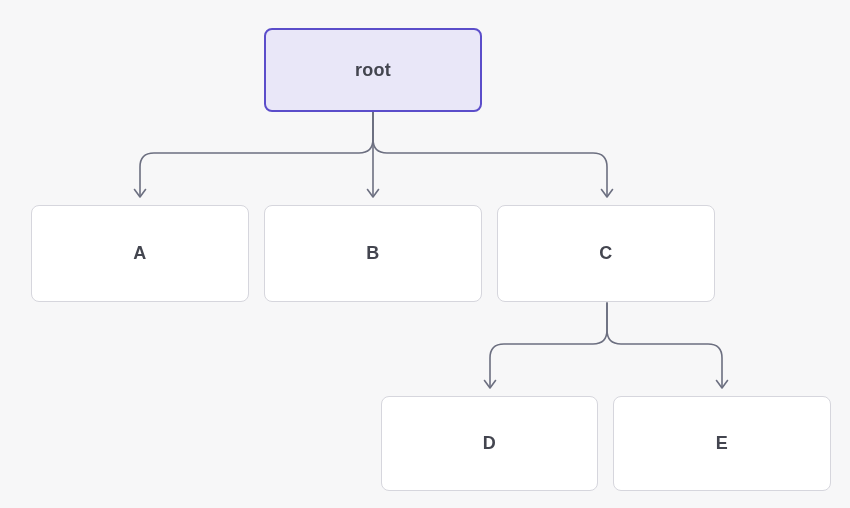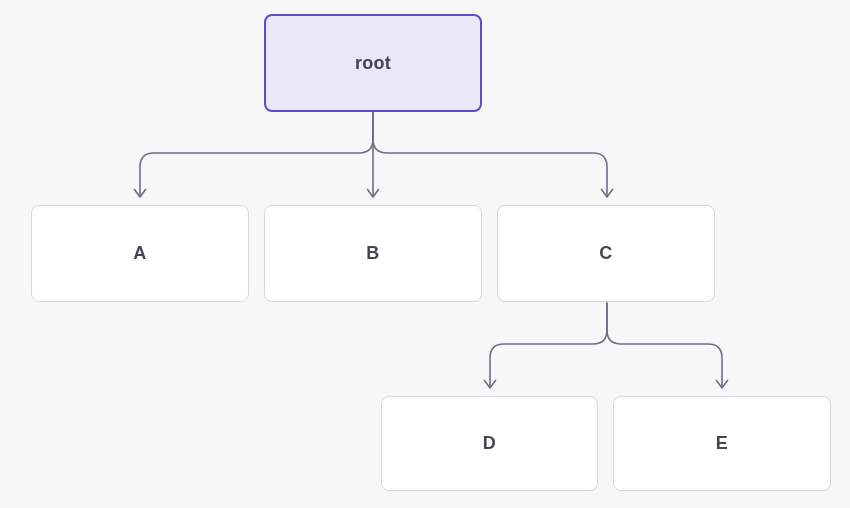--- a/index.html
+++ b/index.html
@@ -48,21 +48,21 @@
     font-size:18px;
     font-weight:700;
     color:var(--label);
     letter-spacing:.3px;
     cursor:default;
   }
   .node.root{
     background:var(--root-fill);
     border:2px solid var(--root-border);
   }
-  .n-root{left:264px;top:14px;width:218px;height:98px;text-align:right;}
+  .n-root{left:264px;top:28px;width:218px;height:84px;text-align:right;}
   .n-a{left:31px;top:205px;width:218px;height:97px;}
   .n-b{left:264px;top:205px;width:218px;height:97px;}
   .n-c{left:497px;top:205px;width:218px;height:97px;}
   .n-d{left:381px;top:396px;width:217px;height:95px;}
   .n-e{left:613px;top:396px;width:218px;height:95px;}
 </style>
 </head>
 <body>
 
 <div class="canvas">

